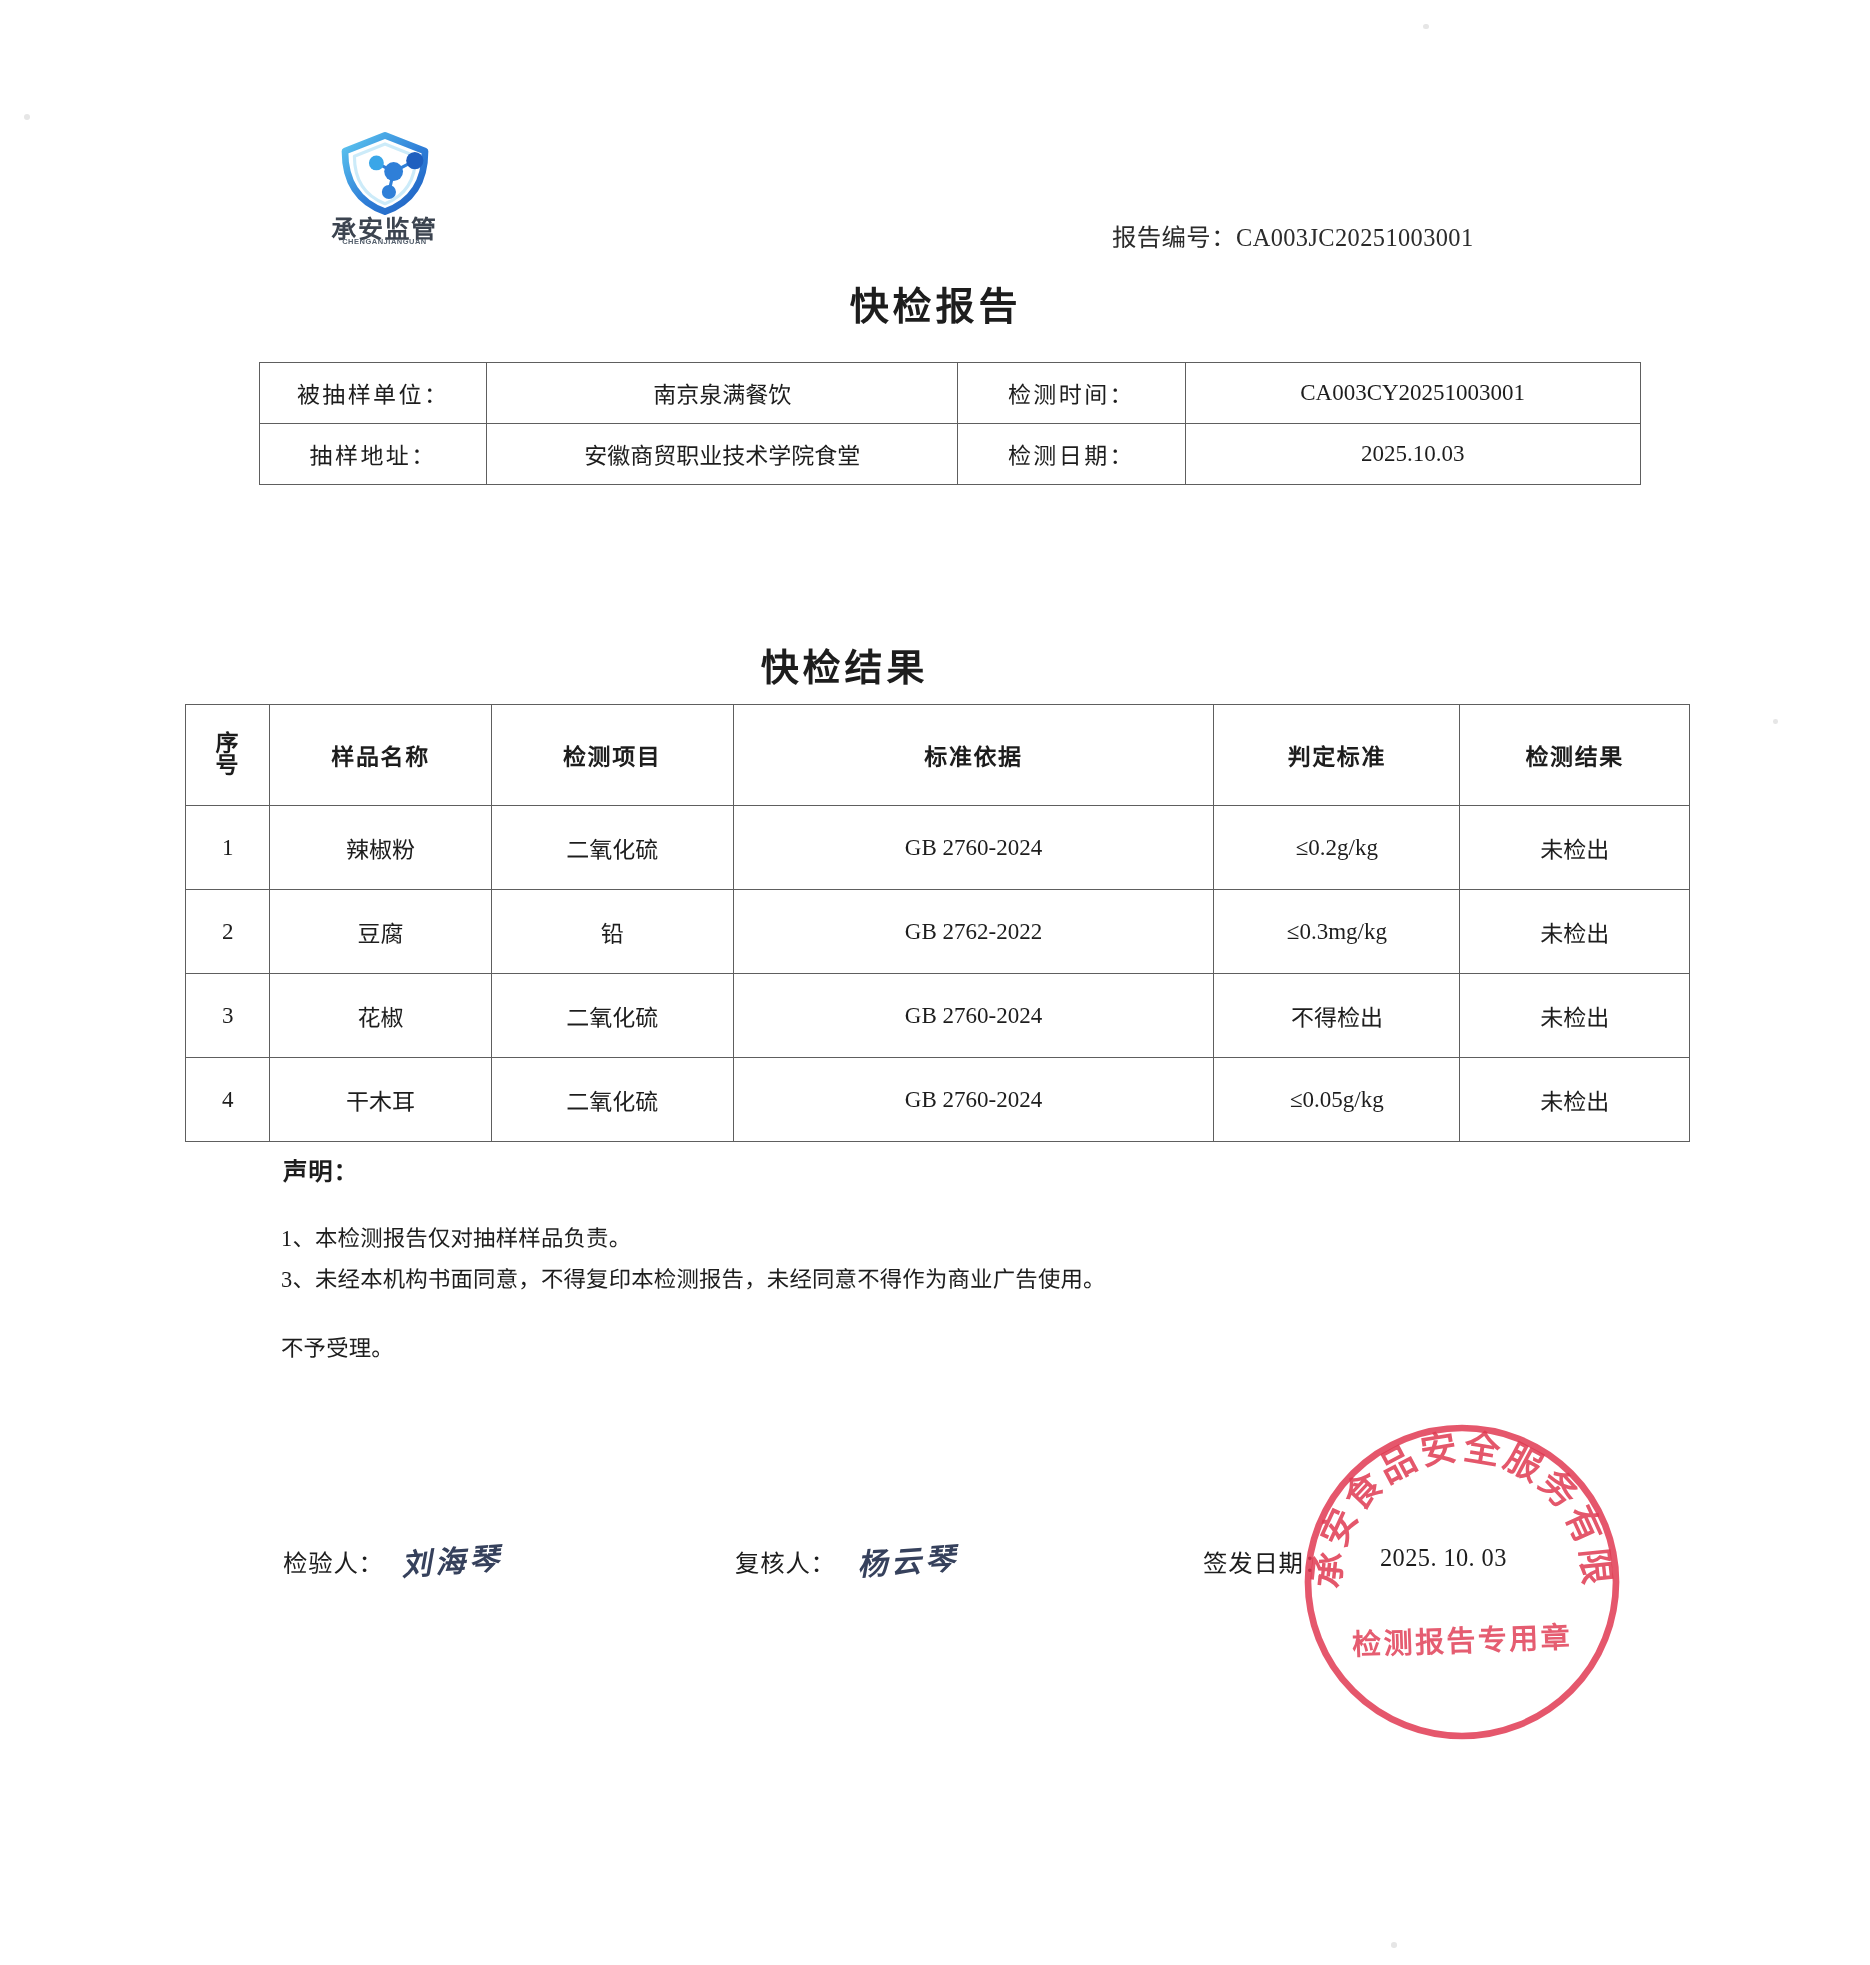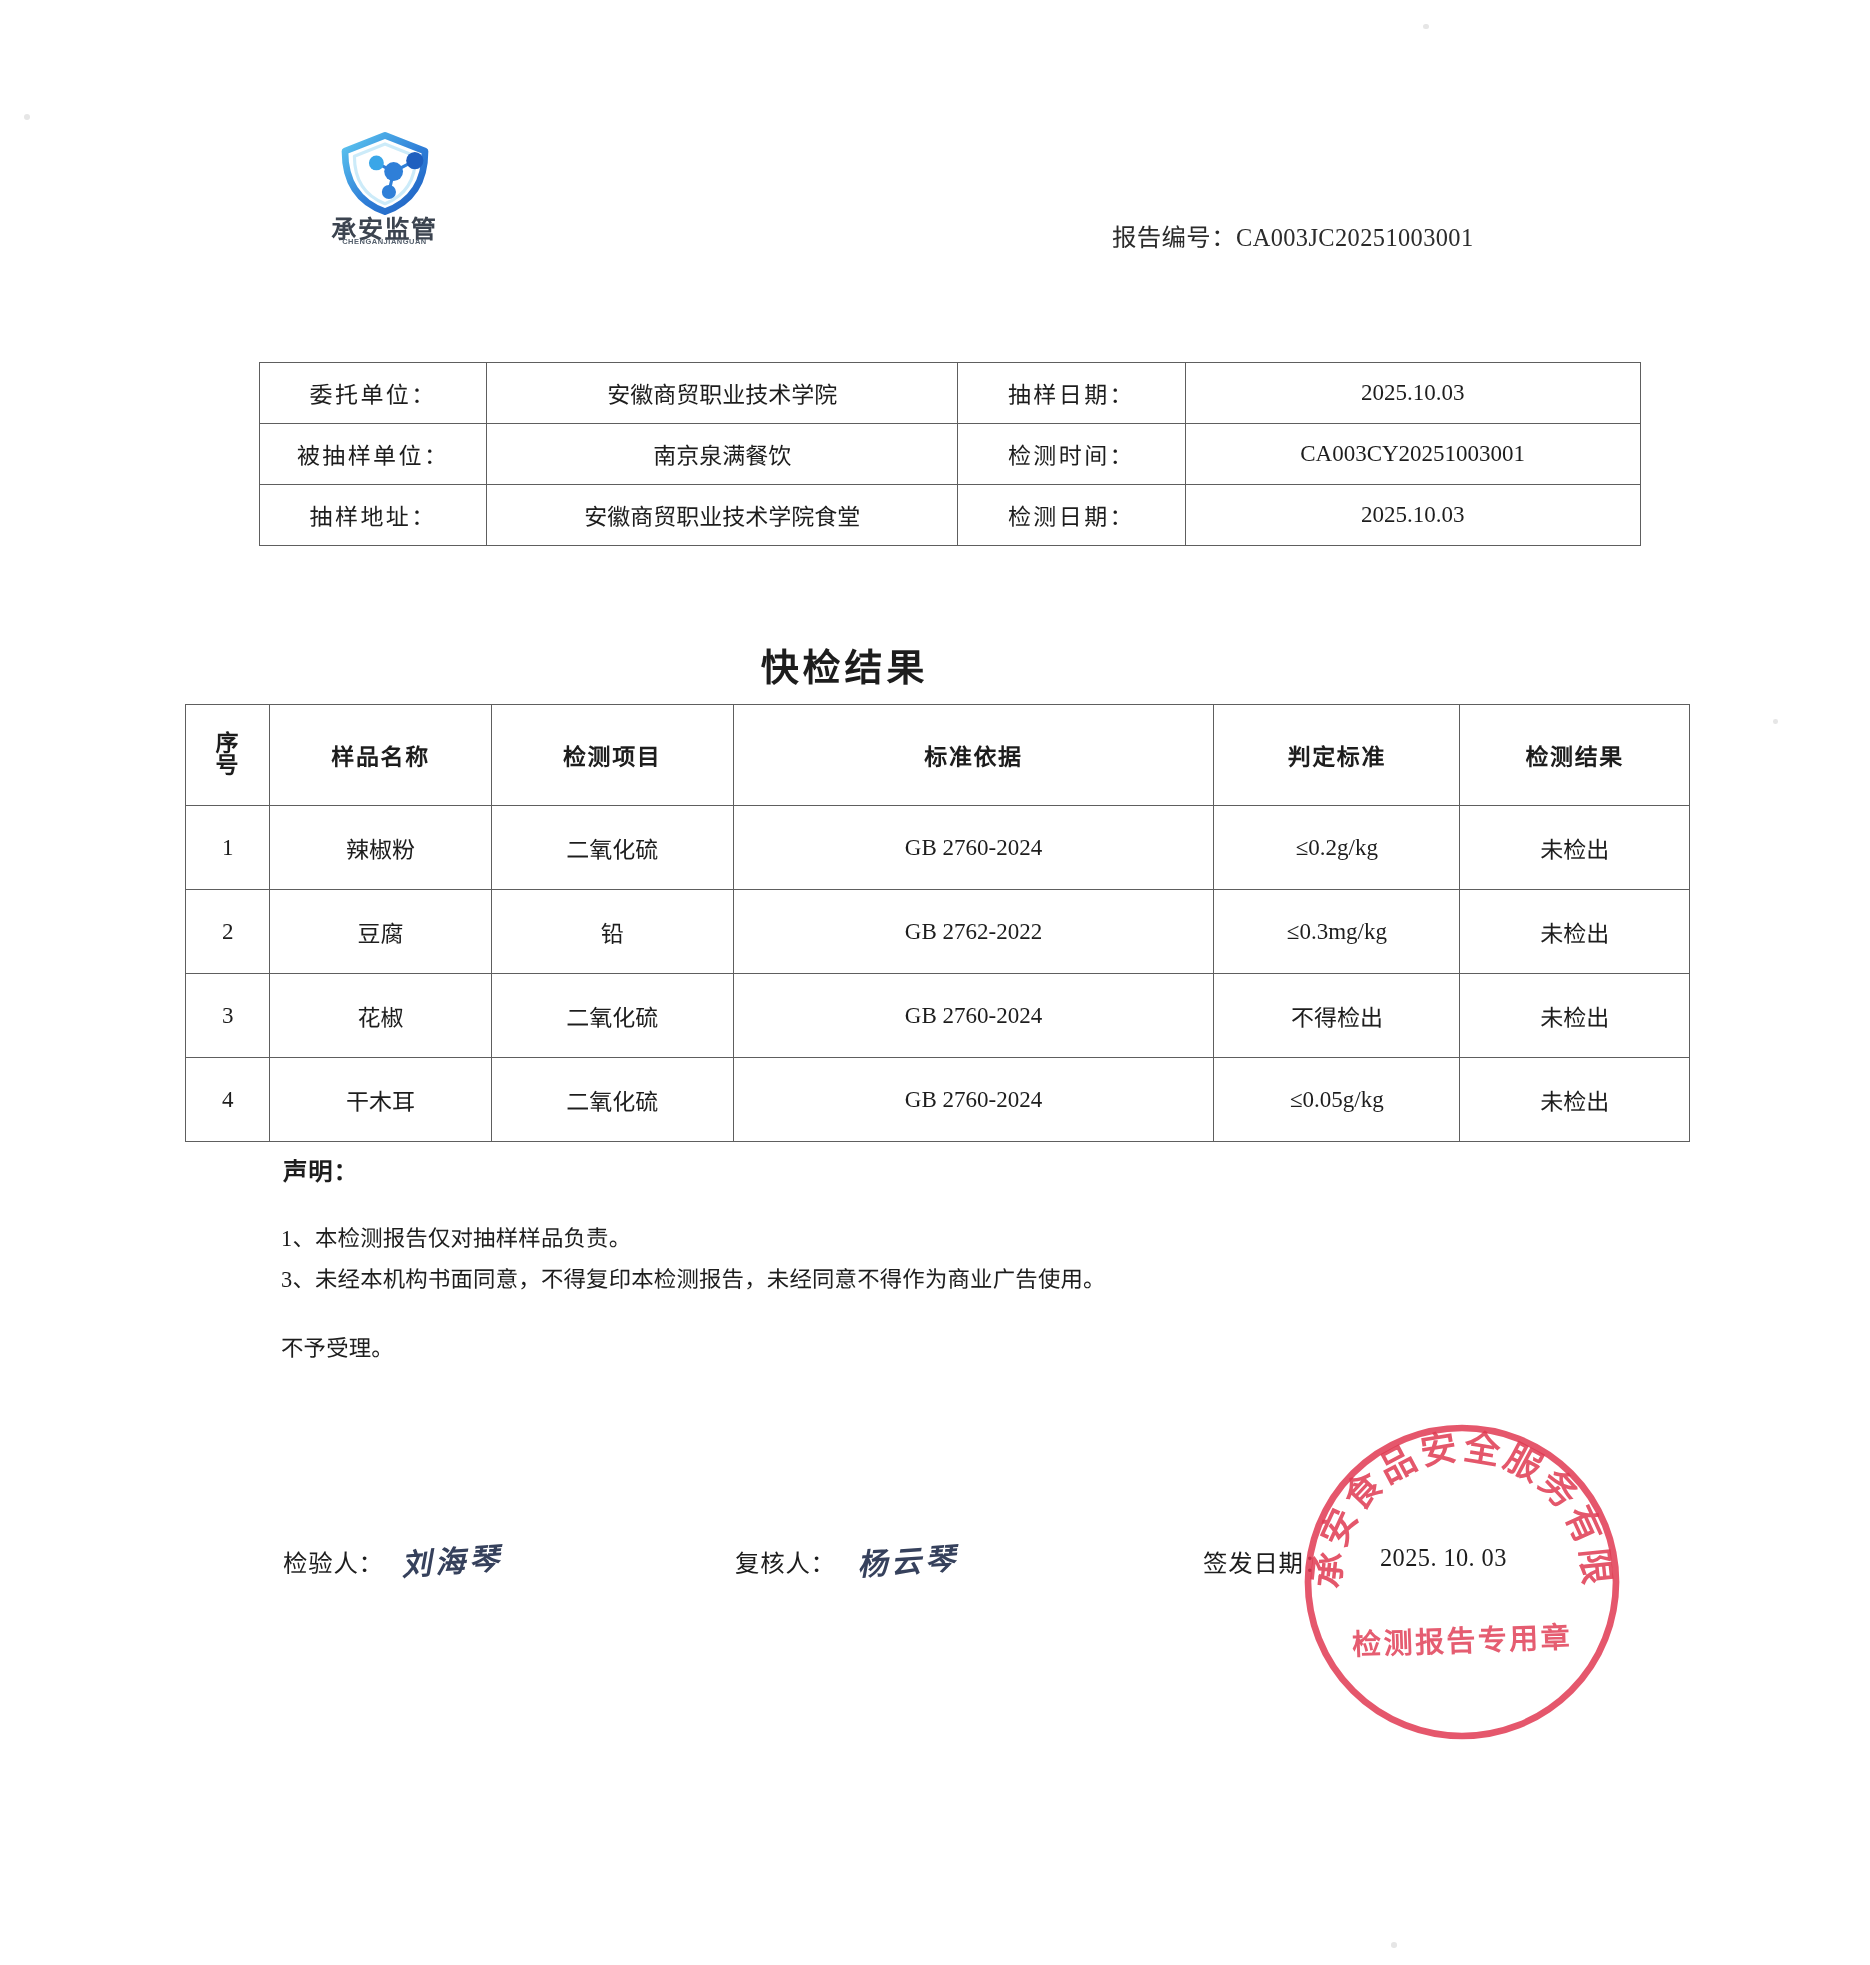--- a/index.html
+++ b/index.html
@@ -290,29 +290,24 @@
       </svg>
     </div>
     <div class="logo-cn">承安监管</div>
     <div class="logo-en">CHENGANJIANGUAN</div>
   </div>
 
   <div class="report-no">
     <span>报告编号：</span><span>CA003JC20251003001</span>
   </div>
 
+  <div class="doc-title">快检报告</div>
 
   <table class="info">
     <tbody>
-      <tr>
-        <td class="c1 lbl">委托单位：</td>
-        <td class="c2">安徽商贸职业技术学院</td>
-        <td class="c3 lbl">抽样日期：</td>
-        <td class="c4">2025.10.03</td>
-      </tr>
       <tr>
         <td class="c1 lbl">被抽样单位：</td>
         <td class="c2">南京泉满餐饮</td>
         <td class="c3 lbl">检测时间：</td>
         <td class="c4">CA003CY20251003001</td>
       </tr>
       <tr>
         <td class="c1 lbl">抽样地址：</td>
         <td class="c2">安徽商贸职业技术学院食堂</td>
         <td class="c3 lbl">检测日期：</td>

